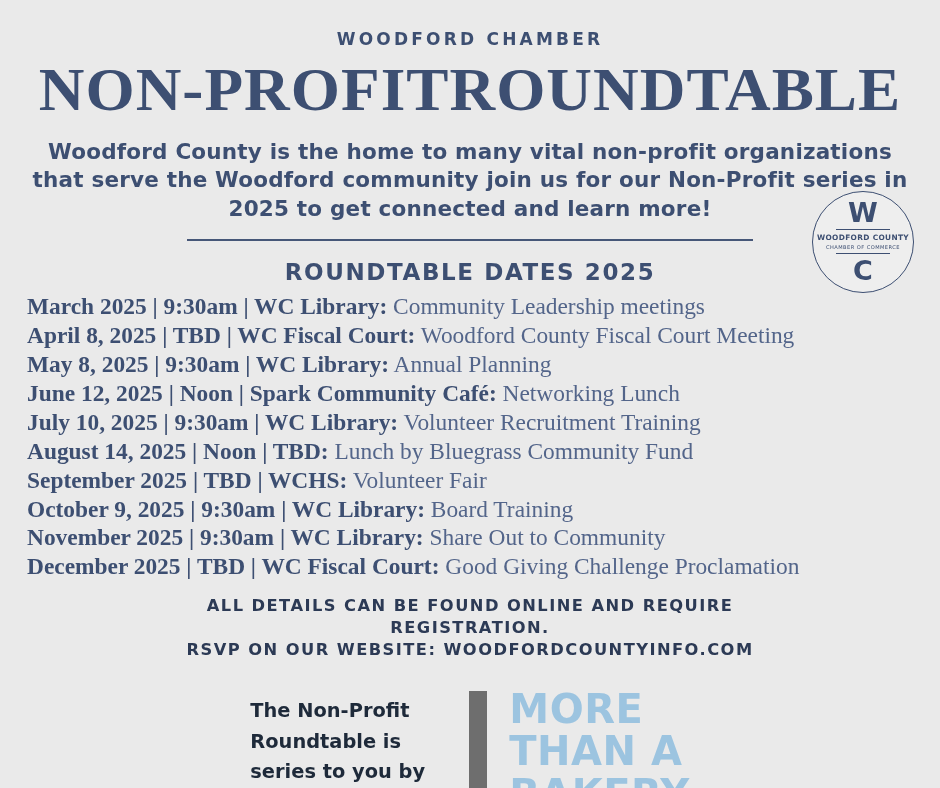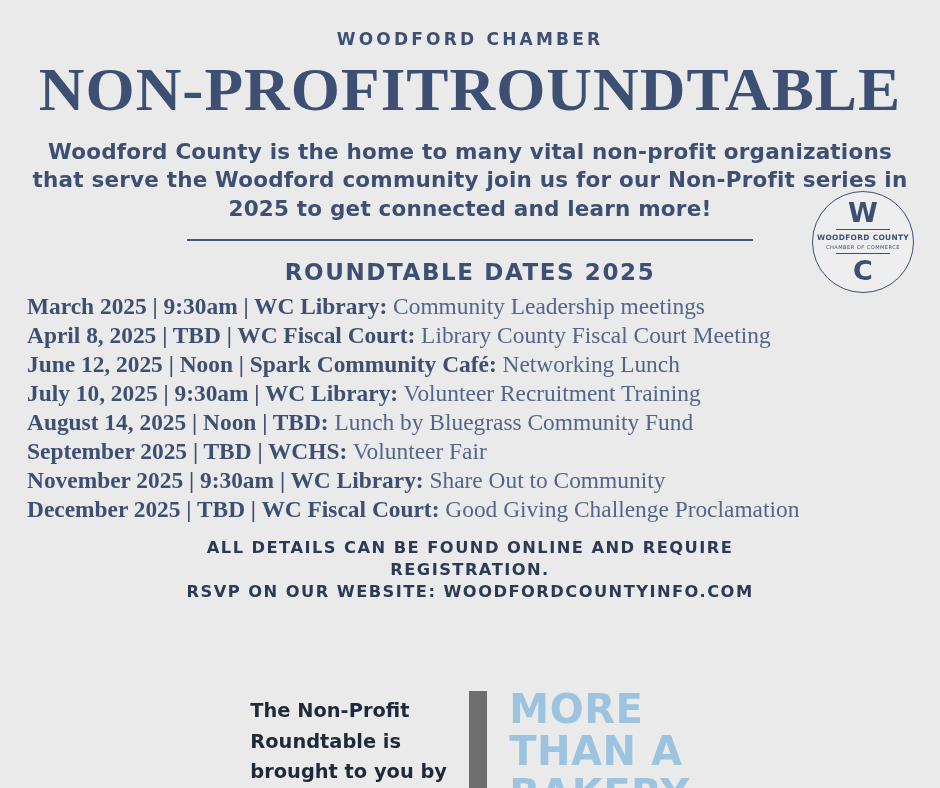--- a/index.html
+++ b/index.html
@@ -164,41 +164,43 @@
     <div class="logo-name">WOODFORD COUNTY</div>
     <div class="logo-sub">CHAMBER OF COMMERCE</div>
     <div class="logo-rule"></div>
     <div class="logo-c">C</div>
   </div>
 
   <div class="dates-heading">ROUNDTABLE DATES 2025</div>
 
   <ul class="dates-list" id="dates-list">
       <li class="date-row"><span class="lead">March 2025 | 9:30am | WC Library:</span><span class="desc"> Community Leadership meetings</span></li>
-      <li class="date-row"><span class="lead">April 8, 2025 | TBD | WC Fiscal Court:</span><span class="desc"> Library County Fiscal Court Meeting</span></li>
+      <li class="date-row"><span class="lead">April 8, 2025 | TBD | WC Fiscal Court:</span><span class="desc"> Woodford County Fiscal Court Meeting</span></li>
+      <li class="date-row"><span class="lead">May 8, 2025 | 9:30am | WC Library:</span><span class="desc"> Annual Planning</span></li>
       <li class="date-row"><span class="lead">June 12, 2025 | Noon | Spark Community Café:</span><span class="desc"> Networking Lunch</span></li>
       <li class="date-row"><span class="lead">July 10, 2025 | 9:30am | WC Library:</span><span class="desc"> Volunteer Recruitment Training</span></li>
       <li class="date-row"><span class="lead">August 14, 2025 | Noon | TBD:</span><span class="desc"> Lunch by Bluegrass Community Fund</span></li>
       <li class="date-row"><span class="lead">September 2025 | TBD | WCHS:</span><span class="desc"> Volunteer Fair</span></li>
+      <li class="date-row"><span class="lead">October 9, 2025 | 9:30am | WC Library:</span><span class="desc"> Board Training</span></li>
       <li class="date-row"><span class="lead">November 2025 | 9:30am | WC Library:</span><span class="desc"> Share Out to Community</span></li>
       <li class="date-row"><span class="lead">December 2025 | TBD | WC Fiscal Court:</span><span class="desc"> Good Giving Challenge Proclamation</span></li>
     </ul>
 
   <div class="registration">
     <div>ALL DETAILS CAN BE FOUND ONLINE AND REQUIRE</div>
     <div>REGISTRATION.</div>
     <div>RSVP ON OUR WEBSITE: WOODFORDCOUNTYINFO.COM</div>
   </div>
 
   <div class="sponsor">
     <div class="sponsor-inner">
       <div class="sponsor-text">
         <div>The Non-Profit</div>
         <div>Roundtable is</div>
-        <div>brought to you by</div>
+        <div>series to you by</div>
       </div>
       <div class="sponsor-bar"></div>
       <div class="sponsor-brand">
         <div>MORE</div>
         <div>THAN A</div>
         <div>BAKERY</div>
       </div>
     </div>
   </div>
 

